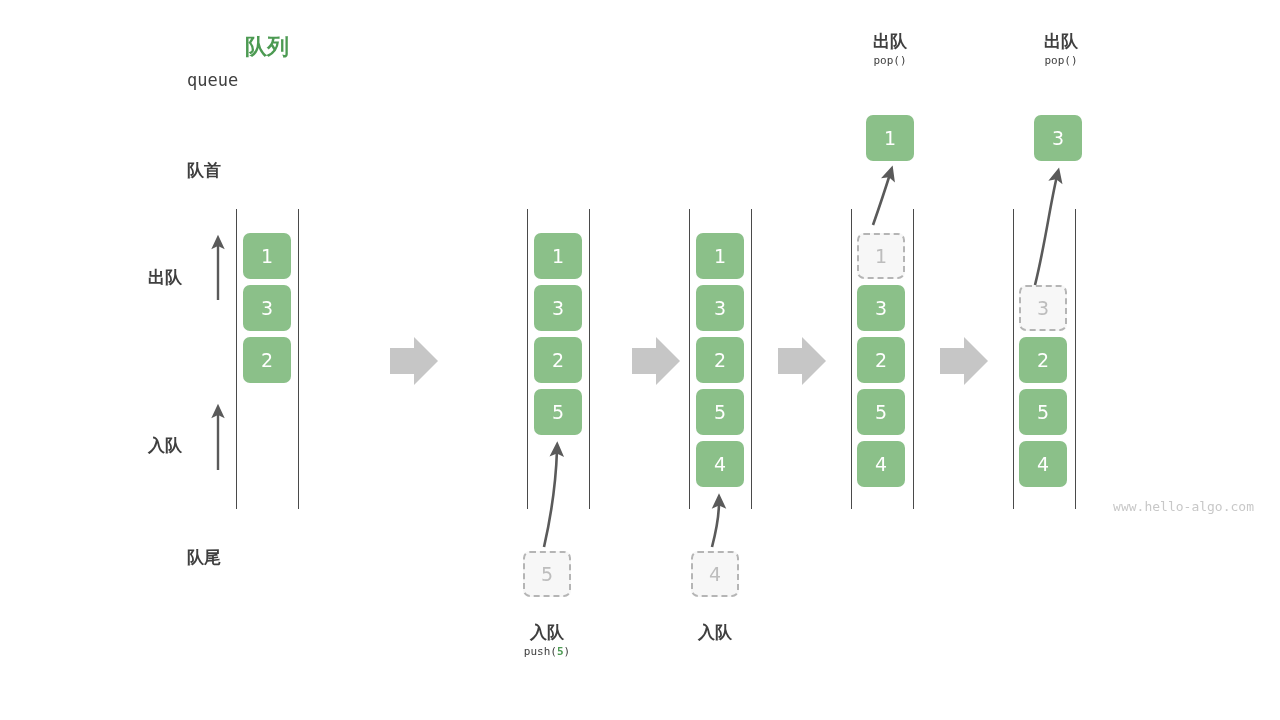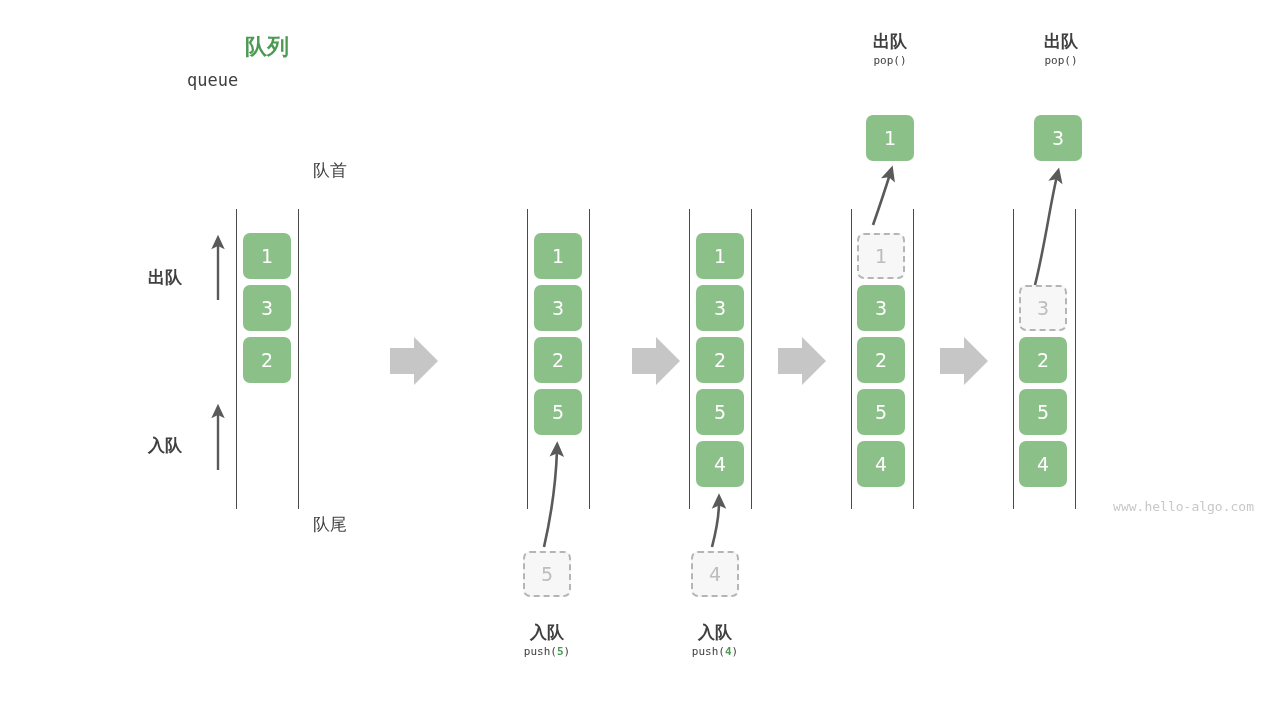--- a/index.html
+++ b/index.html
@@ -32,23 +32,23 @@
   }
   .title-en {
     font-family: "DejaVu Sans Mono", "Liberation Mono", monospace;
     font-size: 17px;
     color: #3F3F3F;
     text-align: left;
     white-space: nowrap;
   }
   .label-bold {
     font-size: 17px;
-    font-weight: normal;
-    color: #3F3F3F;
-    text-align: right;
+    font-weight: bold;
+    color: #3F3F3F;
+    text-align: left;
     white-space: nowrap;
   }
   .op-label {
     font-size: 17px;
     font-weight: bold;
     color: #3F3F3F;
     white-space: nowrap;
   }
 
   
@@ -116,41 +116,40 @@
 </style>
 </head>
 <body>
 
 <div id="stage">
 
   <div class="abs title-cn" style="left:187px; top:32px; width:160px;">队列</div>
   <div class="abs title-en" style="left:187px; top:70px; width:160px;">queue</div>
 
   <div class="abs label-bold" style="left:187px; top:159px; width:160px;">队首</div>
-  <div class="abs label-bold" style="left:187px; top:513px; width:160px;">队尾</div>
+  <div class="abs label-bold" style="left:187px; top:546px; width:160px;">队尾</div>
 
   <div class="abs op-label" style="left:148px; top:266px;">出队</div>
   <div class="abs op-label" style="left:148px; top:434px;">入队</div>
 
   <div class="abs caption" style="left:813px; top:30px; width:154px;">
     <div class="cn">出队</div>
     <div class="code"><span>pop(</span><span class="arg"></span><span>)</span></div>
   </div>
   <div class="abs caption" style="left:984px; top:30px; width:154px;">
     <div class="cn">出队</div>
     <div class="code"><span>pop(</span><span class="arg"></span><span>)</span></div>
   </div>
 
   <div class="abs caption" style="left:470px; top:621px; width:154px;">
     <div class="cn">入队</div>
     <div class="code"><span>push(</span><span class="arg">5</span><span>)</span></div>
   </div>
   <div class="abs caption" style="left:638px; top:621px; width:154px;">
     <div class="cn">入队</div>
-    <div class="code"><span>push(</span><span class="arg">4</span><span>)</span></div>
   </div>
 
   <div>
     <div class="rail" style="left:236px; top:209px; height:300px;"></div>
     <div class="rail" style="left:298px; top:209px; height:300px;"></div>
     <div class="cell" style="left:243px; top:233px;">1</div>
     <div class="cell" style="left:243px; top:285px;">3</div>
     <div class="cell" style="left:243px; top:337px;">2</div>
   </div>
 

